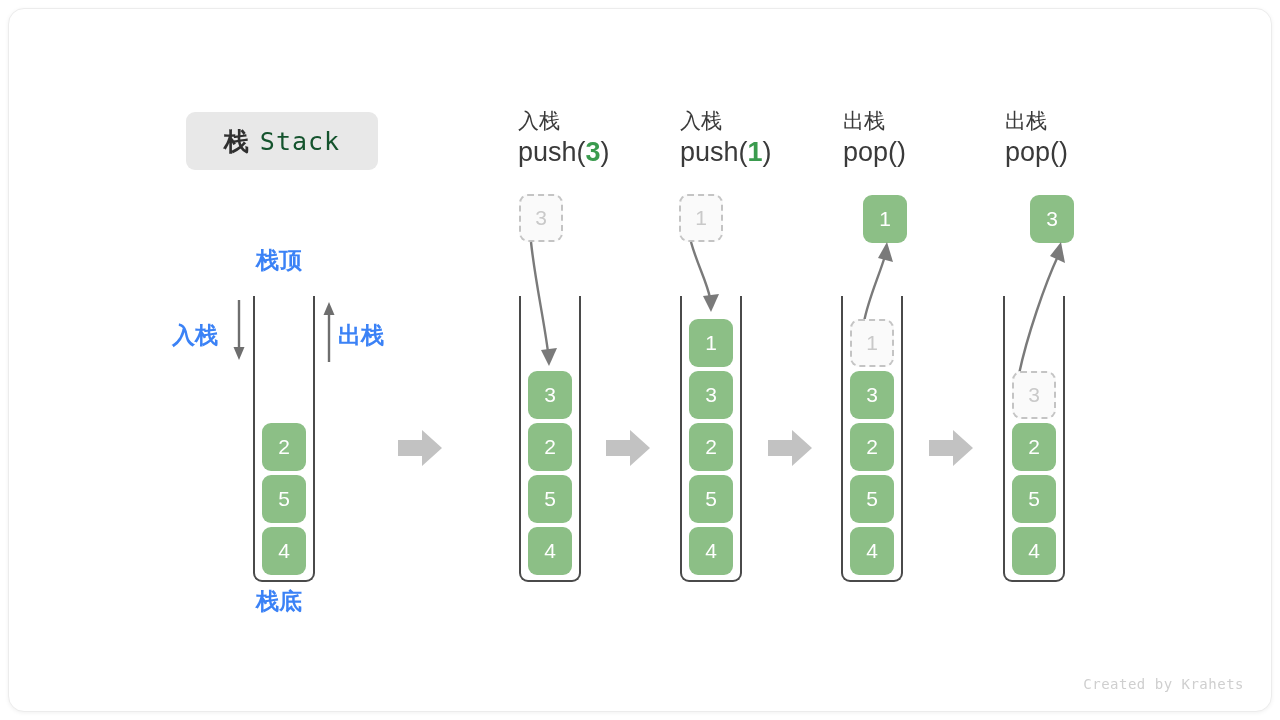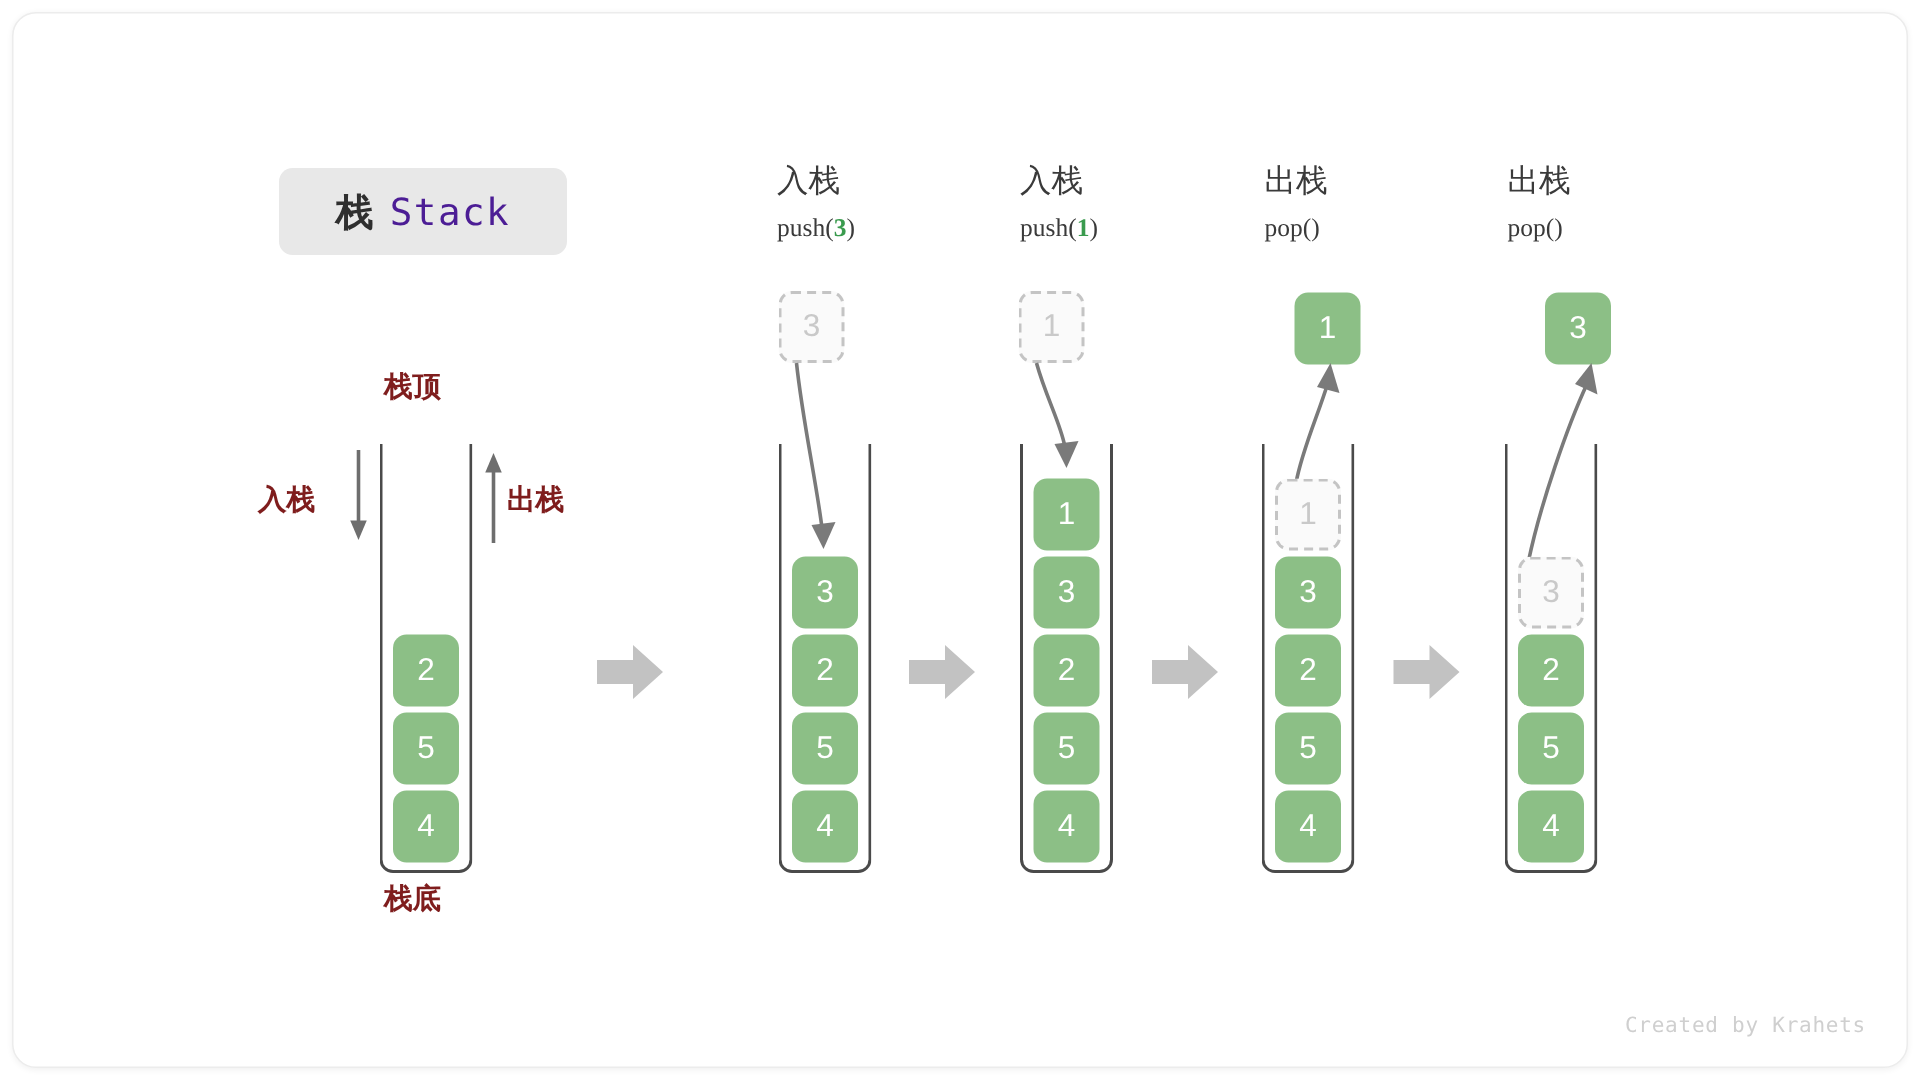--- a/index.html
+++ b/index.html
@@ -48,31 +48,31 @@
   }
   .title-badge .t-cn {
     font-size: 25px;
     font-weight: bold;
     color: #2f2f2f;
     letter-spacing: 1px;
   }
   .title-badge .t-en {
     font-family: "DejaVu Sans Mono", "Liberation Mono", monospace;
     font-size: 25px;
-    color: #4c1d95;
+    color: #14532d;
     margin-left: 10px;
     letter-spacing: 1px;
   }
 
   
   .cn-label {
     position: absolute;
-    font-size: 19px;
+    font-size: 23px;
     font-weight: bold;
-    color: #7f1d1d;
+    color: #3b82f6;
     white-space: nowrap;
   }
 
   
   .stack-col {
     position: absolute;
   }
   .tube {
     position: absolute;
     box-sizing: border-box;
@@ -114,22 +114,22 @@
     text-align: left;
     white-space: nowrap;
   }
   .op-head .op-cn {
     font-size: 21px;
     color: #3a3a3a;
     display: block;
     line-height: 30px;
   }
   .op-head .op-code {
-    font-family: Liberation Serif, serif;
-    font-size: 17px;
+    font-family: Liberation Sans, sans-serif;
+    font-size: 27px;
     color: #3a3a3a;
     display: block;
     line-height: 32px;
   }
   .op-head .op-code .arg {
     color: #3a9b4e;
     font-weight: bold;
   }
 
   

